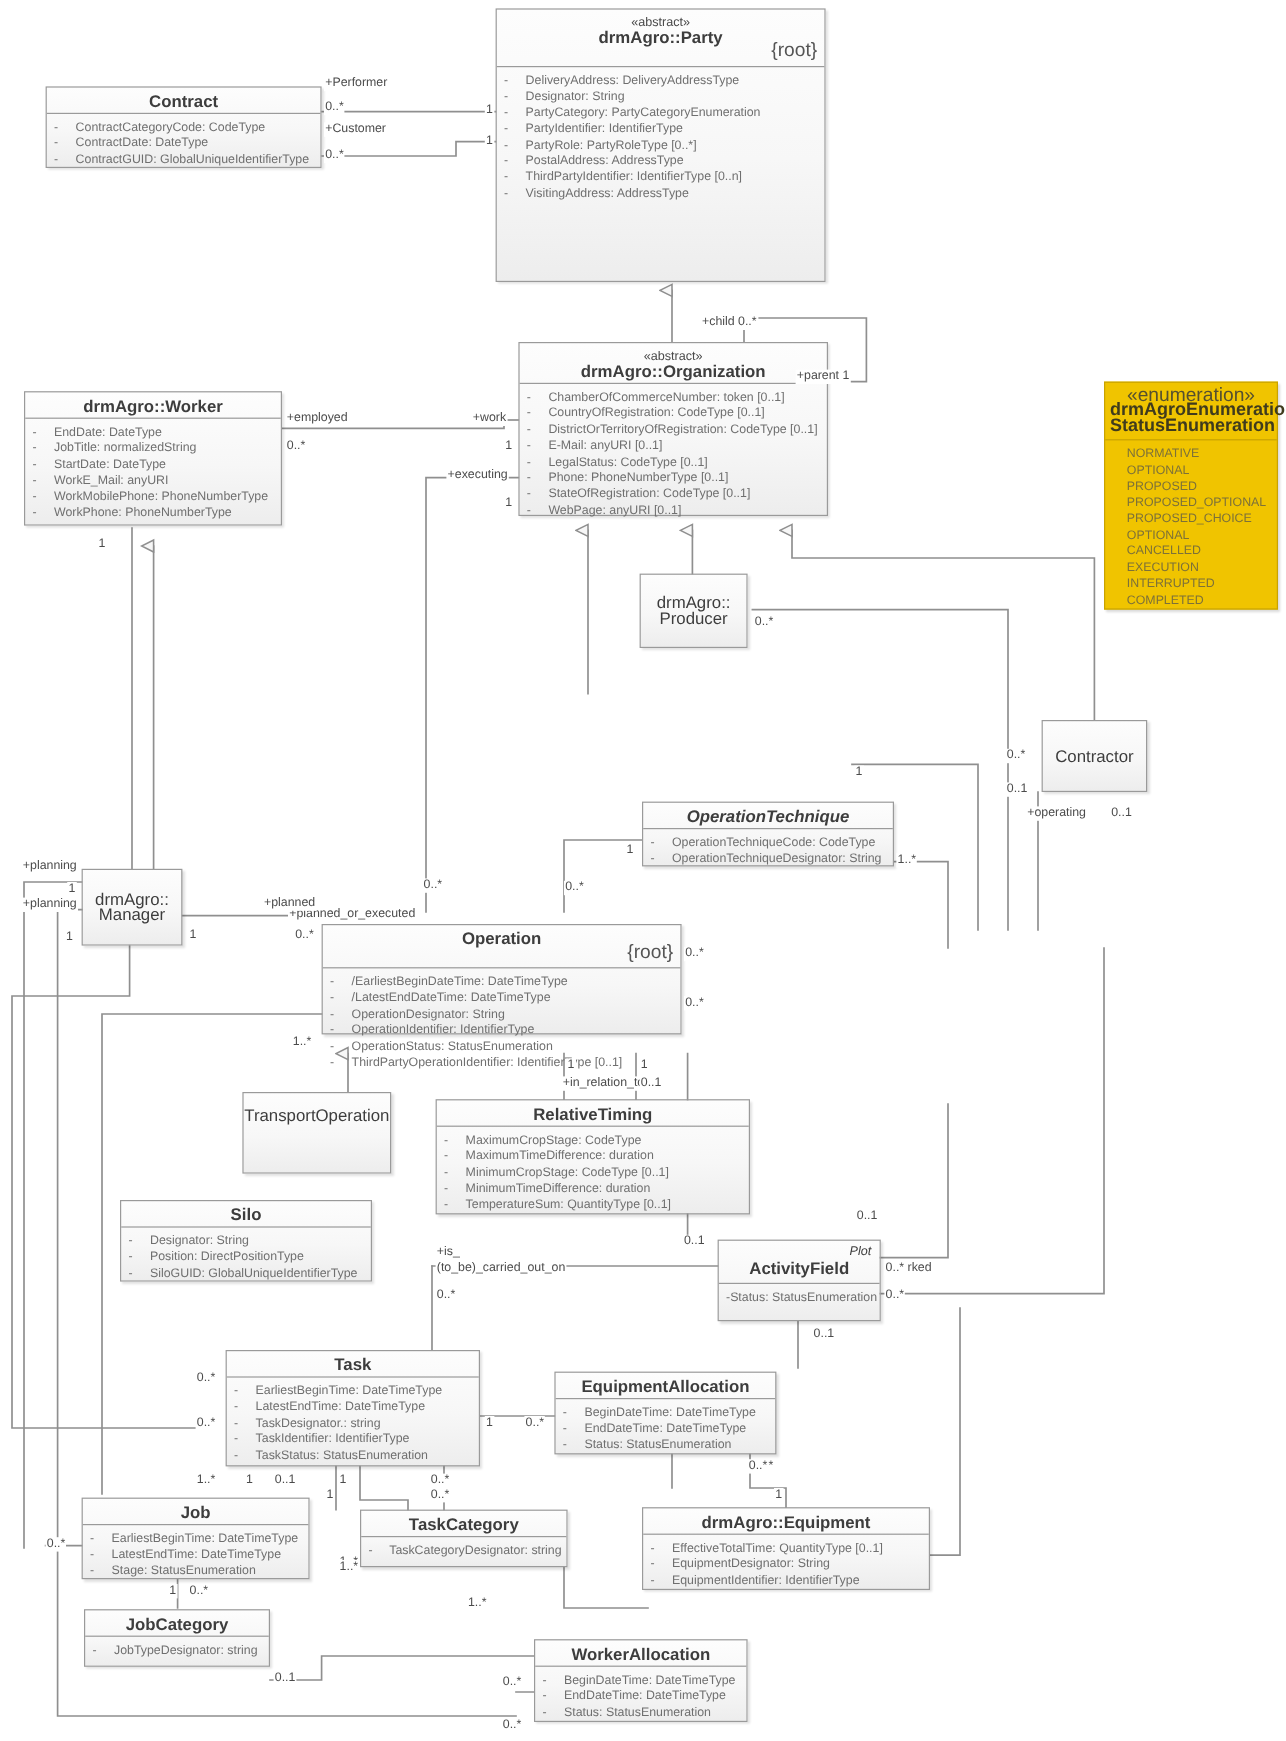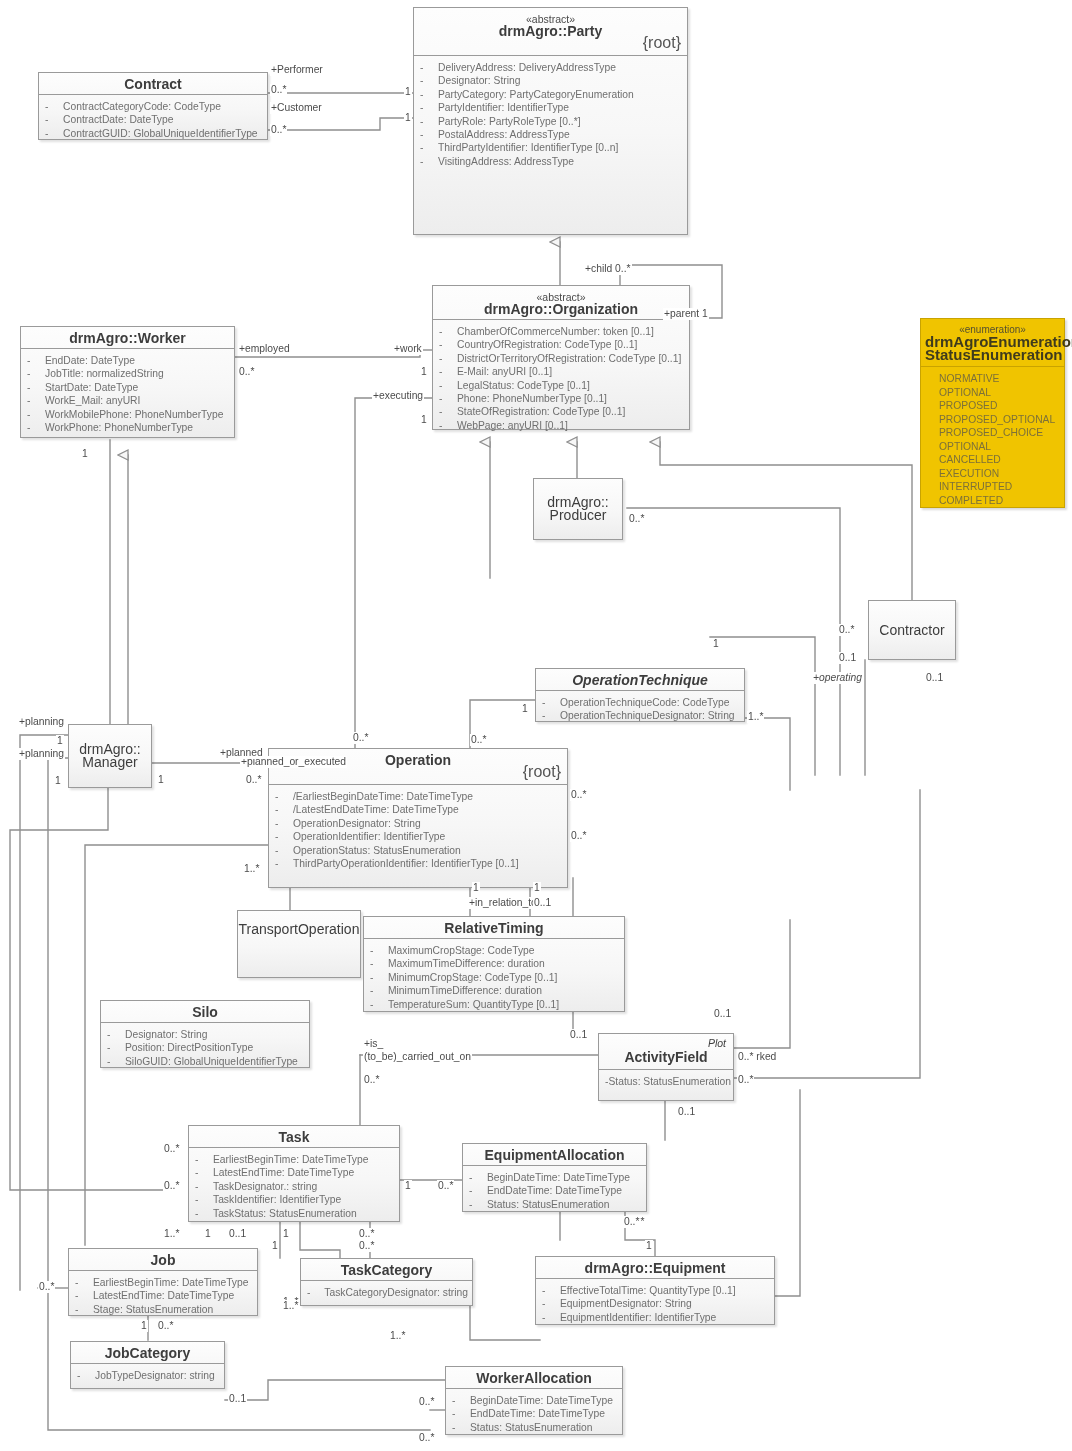--- a/index.html
+++ b/index.html
@@ -23,21 +23,21 @@
   .cls .body{padding:5px 4px 5px 6px;}
   .cls .attr{font-size:10.3px;color:#6f6f6f;line-height:13.4px;white-space:nowrap;
              display:flex;gap:0;}
   .cls .attr .dash{display:inline-block;width:18px;color:#6f6f6f;}
   .cls .attr .txt{display:inline-block;}
 
   
   .enum{position:absolute;box-sizing:border-box;border:1.4px solid #c9a300;
         background:#f0c400;box-shadow:2px 2px 2px rgba(0,0,0,.15);}
   .enum .hdr{padding:5px 4px 5px 4px;text-align:center;border-bottom:1.4px solid #c9a300;}
-  .enum .stereo{font-size:10px;color:#55502f;line-height:12px;}
+  .enum .stereo{font-size:16px;color:#55502f;line-height:12px;}
   .enum .nm{font-size:15px;font-weight:bold;color:#3f3b1d;line-height:12.5px;}
   .enum .body{padding:5px 4px 6px 18px;}
   .enum .lit{font-size:10.3px;color:#7d7138;line-height:13.5px;white-space:nowrap;}
 
   
   .lab{position:absolute;font-size:10.3px;color:#4b4b4b;background:#ffffff;
        line-height:12px;white-space:nowrap;padding:0 1px;}
 </style>
 </head>
 <body>
@@ -295,21 +295,21 @@
           <span class="dash">-</span>
           <span class="txt">OperationTechniqueCode: CodeType</span>
         </div>
       <div class="attr">
           <span class="dash">-</span>
           <span class="txt">OperationTechniqueDesignator: String</span>
         </div>
     </div>
   </div>
 
-  <div class="cls" style="left:268px;top:748px;width:300px;height:140px;">
+  <div class="cls" style="left:268px;top:770px;width:300px;height:92px;">
     <div class="hdr sep" style="height:36px;">
       <div class="nm">Operation</div>
       <div class="root">{root}</div>
     </div>
     <div class="body">
       <div class="attr">
           <span class="dash">-</span>
           <span class="txt">/EarliestBeginDateTime: DateTimeType</span>
         </div>
       <div class="attr">
@@ -328,21 +328,21 @@
           <span class="dash">-</span>
           <span class="txt">OperationStatus: StatusEnumeration</span>
         </div>
       <div class="attr">
           <span class="dash">-</span>
           <span class="txt">ThirdPartyOperationIdentifier: IdentifierType [0..1]</span>
         </div>
     </div>
   </div>
 
-  <div class="cls" style="left:202px;top:910px;width:124px;height:68px;margin-left:35px;">
+  <div class="cls" style="left:202px;top:910px;width:124px;height:68px;">
     <div class="hdr" style="height:66px;display:flex;align-items:flex-start;justify-content:center;padding-top:12px;">
       <div class="nm" style="font-weight:normal;">TransportOperation</div>
     </div>
   </div>
 
   <div class="cls" style="left:363px;top:916px;width:262px;height:96px;">
     <div class="hdr sep" style="height:22px;">
       <div class="nm">RelativeTiming</div>
     </div>
     <div class="body">
@@ -568,21 +568,21 @@
   <div class="lab" style="left:238px;top:366px;">0..*</div>
   <div class="lab" style="left:393px;top:343px;">+work</div>
   <div class="lab" style="left:420px;top:366px;">1</div>
   <div class="lab" style="left:372px;top:390px;">+executing</div>
   <div class="lab" style="left:420px;top:414px;">1</div>
 
   <div class="lab" style="left:81px;top:448px;">1</div>
   <div class="lab" style="left:628px;top:513px;">0..*</div>
   <div class="lab" style="left:838px;top:624px;">0..*</div>
   <div class="lab" style="left:838px;top:652px;">0..1</div>
-  <div class="lab" style="left:812px;top:672px;font-style:italic;">+operating</div>
+  <div class="lab" style="left:855px;top:672px;">+operating</div>
   <div class="lab" style="left:925px;top:672px;">0..1</div>
   <div class="lab" style="left:712px;top:638px;">1</div>
 
   <div class="lab" style="left:18px;top:716px;">+planning</div>
   <div class="lab" style="left:18px;top:748px;">+planning</div>
   <div class="lab" style="left:56px;top:735px;">1</div>
   <div class="lab" style="left:54px;top:775px;">1</div>
   <div class="lab" style="left:240px;top:756px;">+planned_or_executed</div>
   <div class="lab" style="left:352px;top:732px;">0..*</div>
   <div class="lab" style="left:219px;top:747px;">+planned</div>

